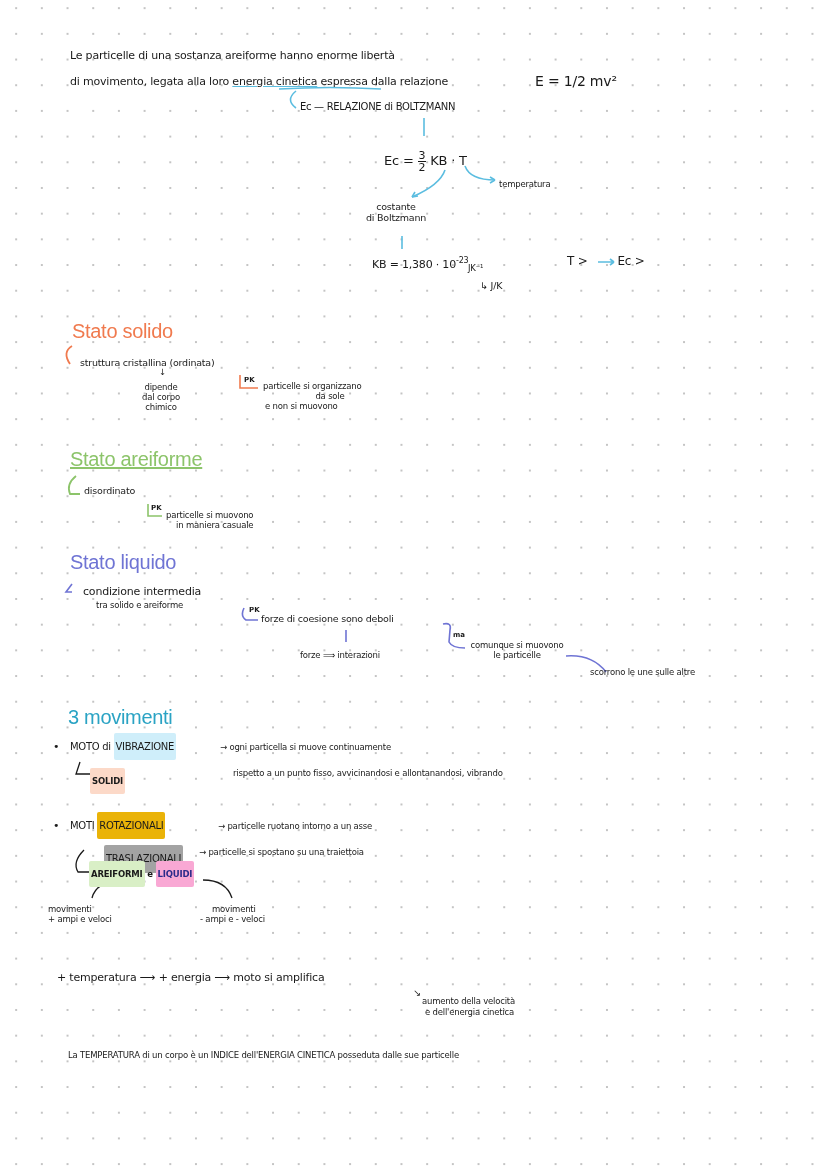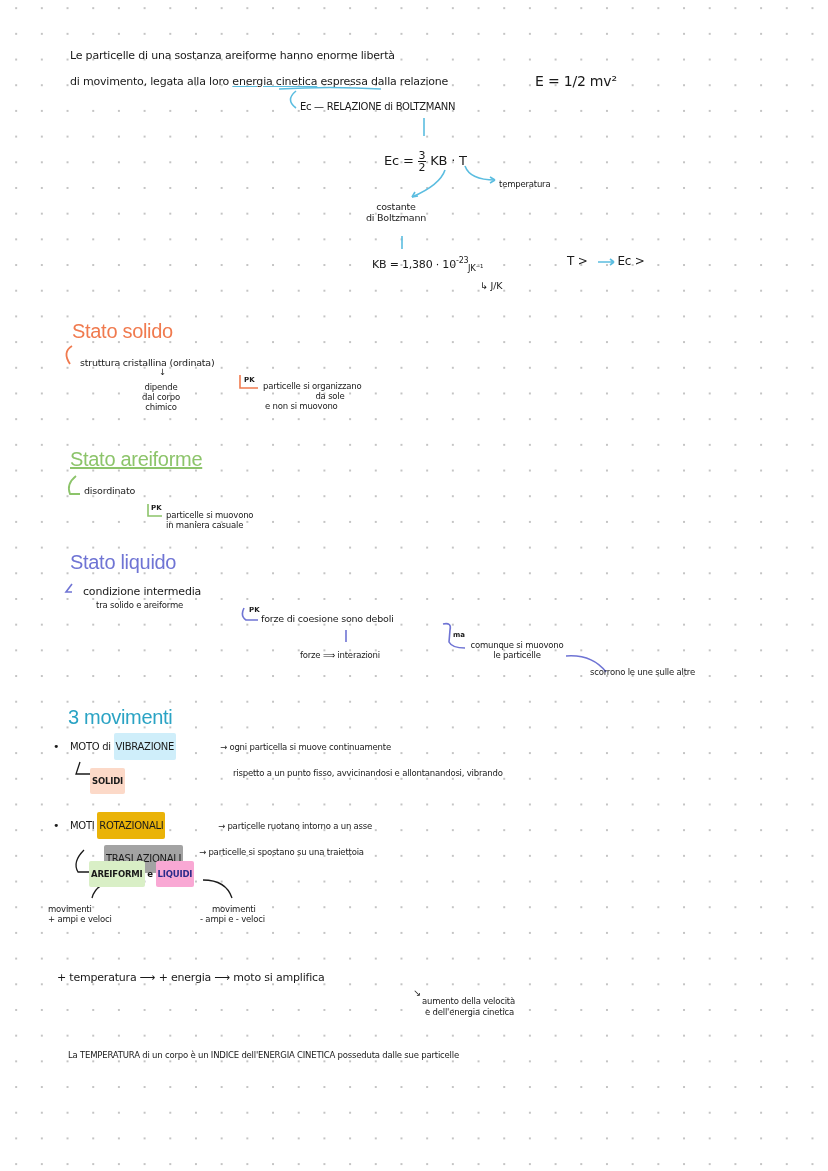--- a/index.html
+++ b/index.html
@@ -94,21 +94,21 @@
 <div class="tag" style="left:244px;top:376px;" data-name="solid-pk-tag">PK</div>
 <div class="t xs center" style="left:255px;top:382px;width:150px;line-height:1.15;" data-name="solid-particles">
   <div style="text-align:left;padding-left:8px;" data-name="solid-particles-line-1">particelle si organizzano</div>
   <div data-name="solid-particles-line-2">da sole</div>
   <div style="text-align:left;padding-left:10px;" data-name="solid-particles-line-3">e non si muovono</div>
 </div>
 
 <div class="h" style="left:70px;top:448px;color:#8cc46a;text-decoration:underline;" data-name="gas-state-heading">Stato areiforme</div>
 <div class="t sm" style="left:84px;top:485px;" data-name="gas-state">disordinato</div>
 <div class="tag" style="left:151px;top:504px;" data-name="gas-pk-tag">PK</div>
-<div class="t xs" style="left:166px;top:511px;line-height:1.15;" data-name="gas-particles">
+<div class="t xs" style="left:166px;top:511px;line-height:1.15;text-align:right;" data-name="gas-particles">
   <div data-name="gas-particles-line-1">particelle si muovono</div>
   <div data-name="gas-particles-line-2">in maniera casuale</div>
 </div>
 
 <div class="h" style="left:70px;top:551px;color:#6f74d4;" data-name="liquid-state-heading">Stato liquido</div>
 <div class="t" style="left:83px;top:585px;" data-name="liquid-condition">condizione intermedia</div>
 <div class="t xs" style="left:96px;top:600px;" data-name="liquid-condition-2">tra solido e areiforme</div>
 <div class="tag" style="left:249px;top:606px;" data-name="liquid-pk-tag">PK</div>
 <div class="t sm" style="left:261px;top:613px;" data-name="liquid-forces">forze di coesione sono deboli</div>
 <div class="t xs" style="left:300px;top:650px;" data-name="liquid-forces-interactions">forze ⟹ interazioni</div>

